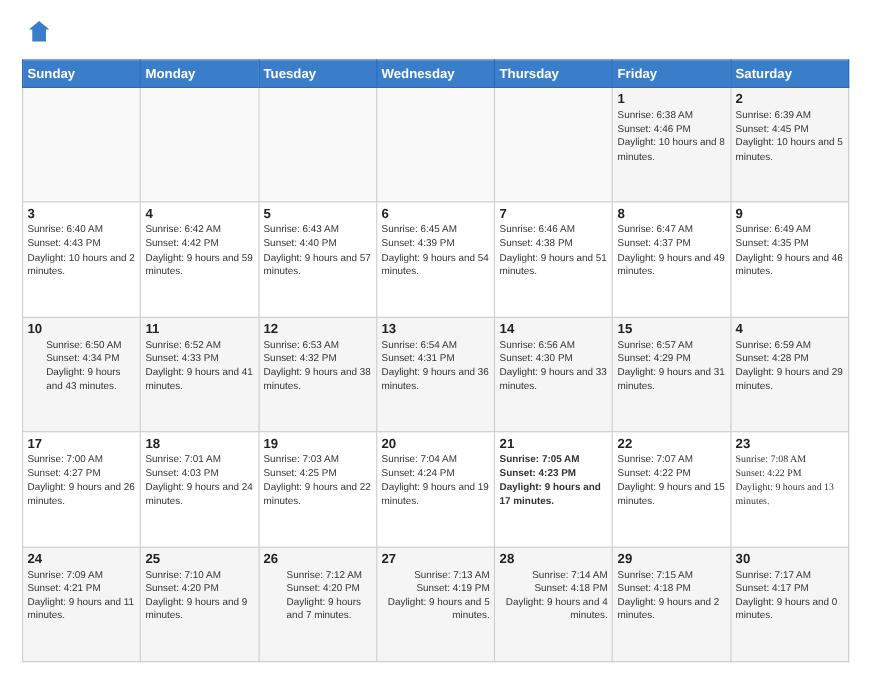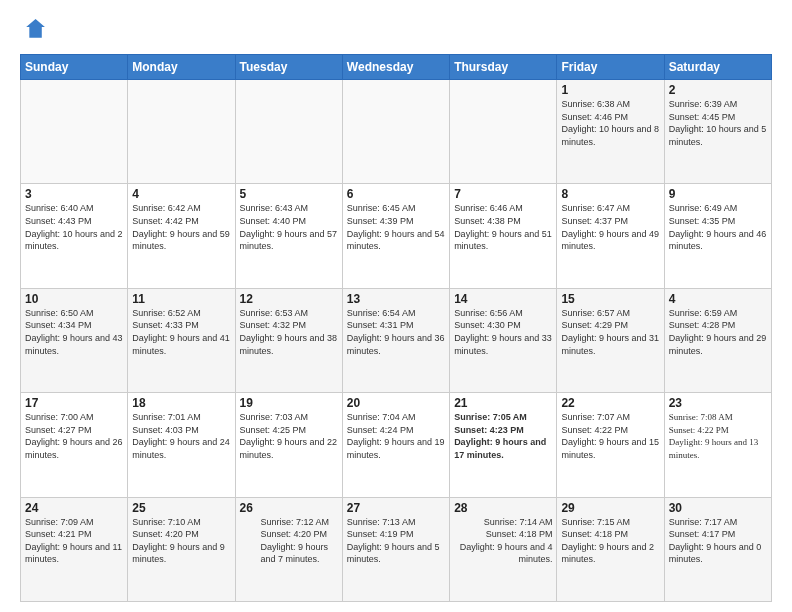--- a/index.html
+++ b/index.html
@@ -195,21 +195,21 @@
           <td>
             <span class="day-number">9</span>
             <div class="day-info" style="white-space: pre-line;">Sunrise: 6:49 AM
 Sunset: 4:35 PM
 Daylight: 9 hours and 46 minutes.</div>
           </td>
         </tr>
         <tr>
           <td>
             <span class="day-number">10</span>
-            <div class="day-info" style="white-space: pre-line;">Sunrise: 6:50 AM
+            <div class="day-info" style="white-space: pre-line; margin-left: 17px;">Sunrise: 6:50 AM
 Sunset: 4:34 PM
 Daylight: 9 hours and 43 minutes.</div>
           </td>
           <td>
             <span class="day-number">11</span>
             <div class="day-info" style="white-space: pre-line;">Sunrise: 6:52 AM
 Sunset: 4:33 PM
 Daylight: 9 hours and 41 minutes.</div>
           </td>
           <td>
@@ -301,21 +301,21 @@
 Daylight: 9 hours and 9 minutes.</div>
           </td>
           <td>
             <span class="day-number">26</span>
             <div class="day-info" style="white-space: pre-line; margin-left: 21px;">Sunrise: 7:12 AM
 Sunset: 4:20 PM
 Daylight: 9 hours and 7 minutes.</div>
           </td>
           <td>
             <span class="day-number">27</span>
-            <div class="day-info" style="white-space: pre-line;">Sunrise: 7:13 AM
+            <div class="day-info" style="white-space: pre-line; text-align: right;">Sunrise: 7:13 AM
 Sunset: 4:19 PM
 Daylight: 9 hours and 5 minutes.</div>
           </td>
           <td>
             <span class="day-number">28</span>
             <div class="day-info" style="white-space: pre-line; text-align: right;">Sunrise: 7:14 AM
 Sunset: 4:18 PM
 Daylight: 9 hours and 4 minutes.</div>
           </td>
           <td>

